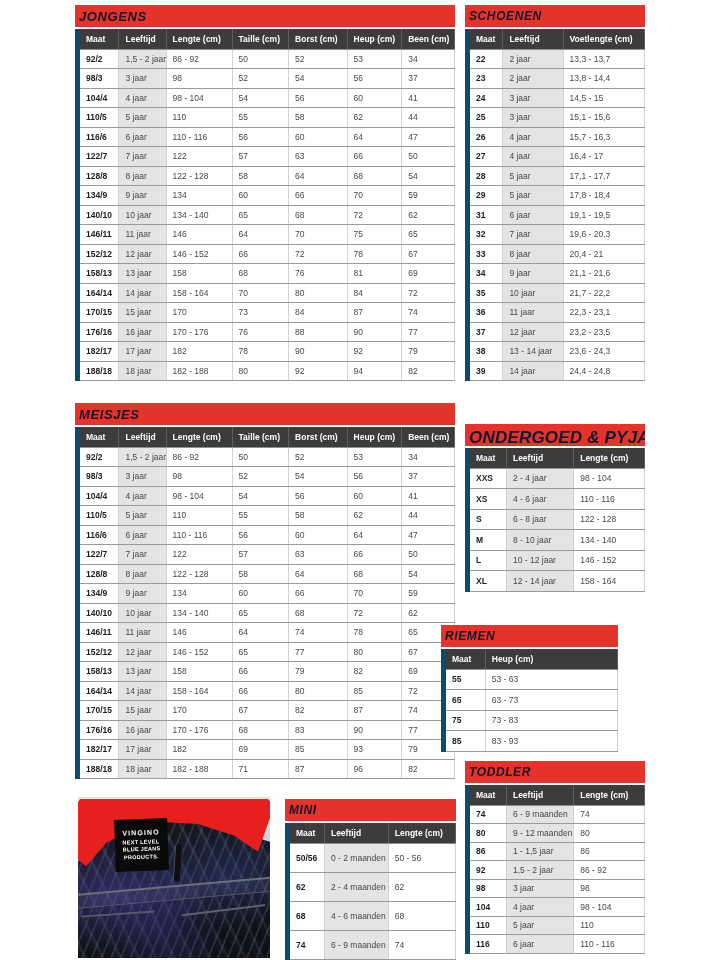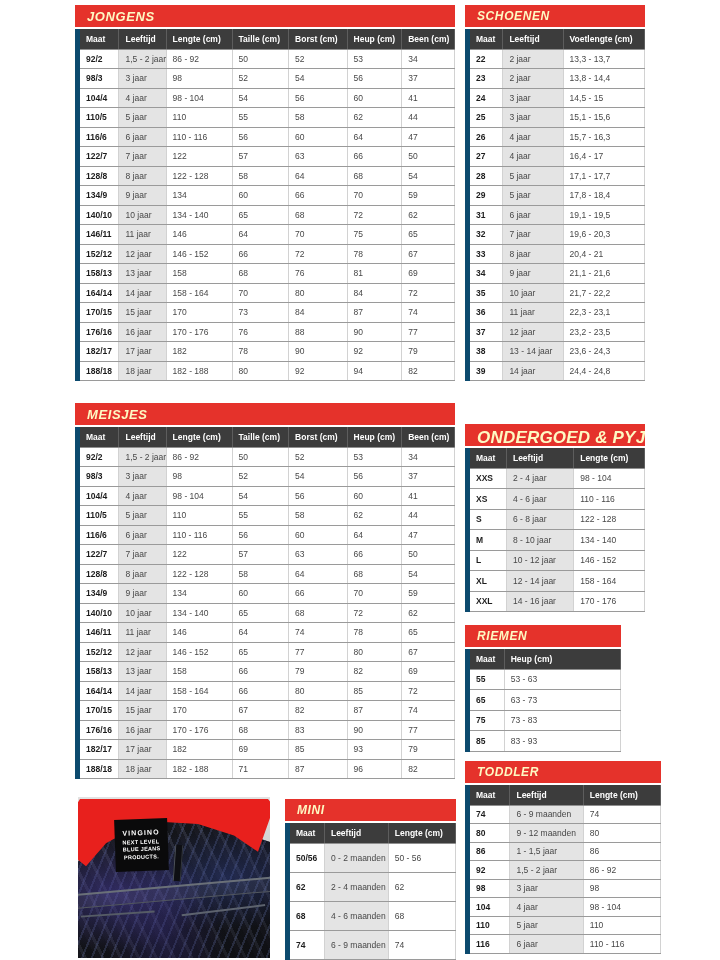--- a/index.html
+++ b/index.html
@@ -2,22 +2,22 @@
 <html><head>
 <meta charset="utf-8">
 <style>
   * { margin:0; padding:0; box-sizing:border-box; }
   html,body { width:720px; height:960px; background:#ffffff; overflow:hidden;
               font-family:"Liberation Sans", sans-serif; }
   .page { position:relative; width:720px; height:960px; background:#fff; }
 
   .size-table { position:absolute; }
 
-  .title-bar { background:#e5322b; color:#fef9c3; font-weight:bold; font-style:italic;
-               font-size:13px; letter-spacing:.6px; padding:4px 8px 3px 12px; height:22px;
+  .title-bar { background:#e5322b; color:#0f172a; font-weight:bold; font-style:italic;
+               font-size:13px; letter-spacing:.6px; padding:4px 8px 3px 4px; height:22px;
                margin-bottom:2px; white-space:nowrap; overflow:hidden; }
   .title-sm .title-bar { font-size:12px; }
   .title-xs .title-bar { font-size:17px; letter-spacing:.2px; }
 
   table { width:100%; border-collapse:collapse; table-layout:fixed;
           border-left:5px solid #0c4a6e; border-right:1px solid #d2d2d2; }
   th { background:#3c3c3c; color:#fff; font-weight:bold; font-size:8.5px; text-align:left;
        padding:0 6px; height:20px; border-right:1px solid #5d5d5d; border-bottom:1px solid #8f8f8f;
        white-space:nowrap; overflow:hidden; }
   td { font-size:8.5px; color:#474747; padding:0 6px; border-bottom:1px solid #9a9a9a;
@@ -42,22 +42,22 @@
   .t-ondergoed td { height:20.5px; }
   .t-riemen td { height:20.5px; }
   .t-toddler td { height:18.5px; }
   .t-mini td { height:29px; }
 
   
   .pos-jongens   { left:75px;  top:5px;   width:380px; }
   .pos-meisjes   { left:75px;  top:403px; width:380px; }
   .pos-schoenen  { left:465px; top:5px;   width:180px; }
   .pos-ondergoed { left:465px; top:424px; width:180px; }
-  .pos-riemen    { left:465px; top:625px; width:156px; }
-  .pos-toddler   { left:465px; top:761px; width:196px; }
+  .pos-riemen    { left:441px; top:625px; width:177px; }
+  .pos-toddler   { left:465px; top:761px; width:180px; }
   .pos-mini      { left:285px; top:799px; width:171px; }
 
   
   .photo { position:absolute; left:78px; top:797px; width:192px; height:161px;
            background:linear-gradient(180deg,#e2e2e2 0%, #cfcfcf 35%, #bdbdbd 100%);
            overflow:hidden; }
   .denim { position:absolute; left:0; top:0; width:100%; height:100%;
            clip-path:polygon(0 40%, 10% 26%, 28% 17%, 50% 14%, 72% 17%, 100% 28%, 100% 100%, 0 100%);
            background:
              radial-gradient(ellipse at 18% 60%, rgba(72,62,158,.55), transparent 42%),
@@ -569,25 +569,20 @@
           <tr>
             <td>L</td>
             <td>10 - 12 jaar</td>
             <td>146 - 152</td>
           </tr>
           <tr>
             <td>XL</td>
             <td>12 - 14 jaar</td>
             <td>158 - 164</td>
           </tr>
-          <tr>
-            <td>XXL</td>
-            <td>14 - 16 jaar</td>
-            <td>170 - 176</td>
-          </tr>
         </tbody>
       </table>
   </section>
 
   <section class="size-table pos-riemen title-sm">
     <div class="title-bar">RIEMEN</div>
     <table class="t-riemen">
         <thead>
           <tr>
             <th>Maat</th>

